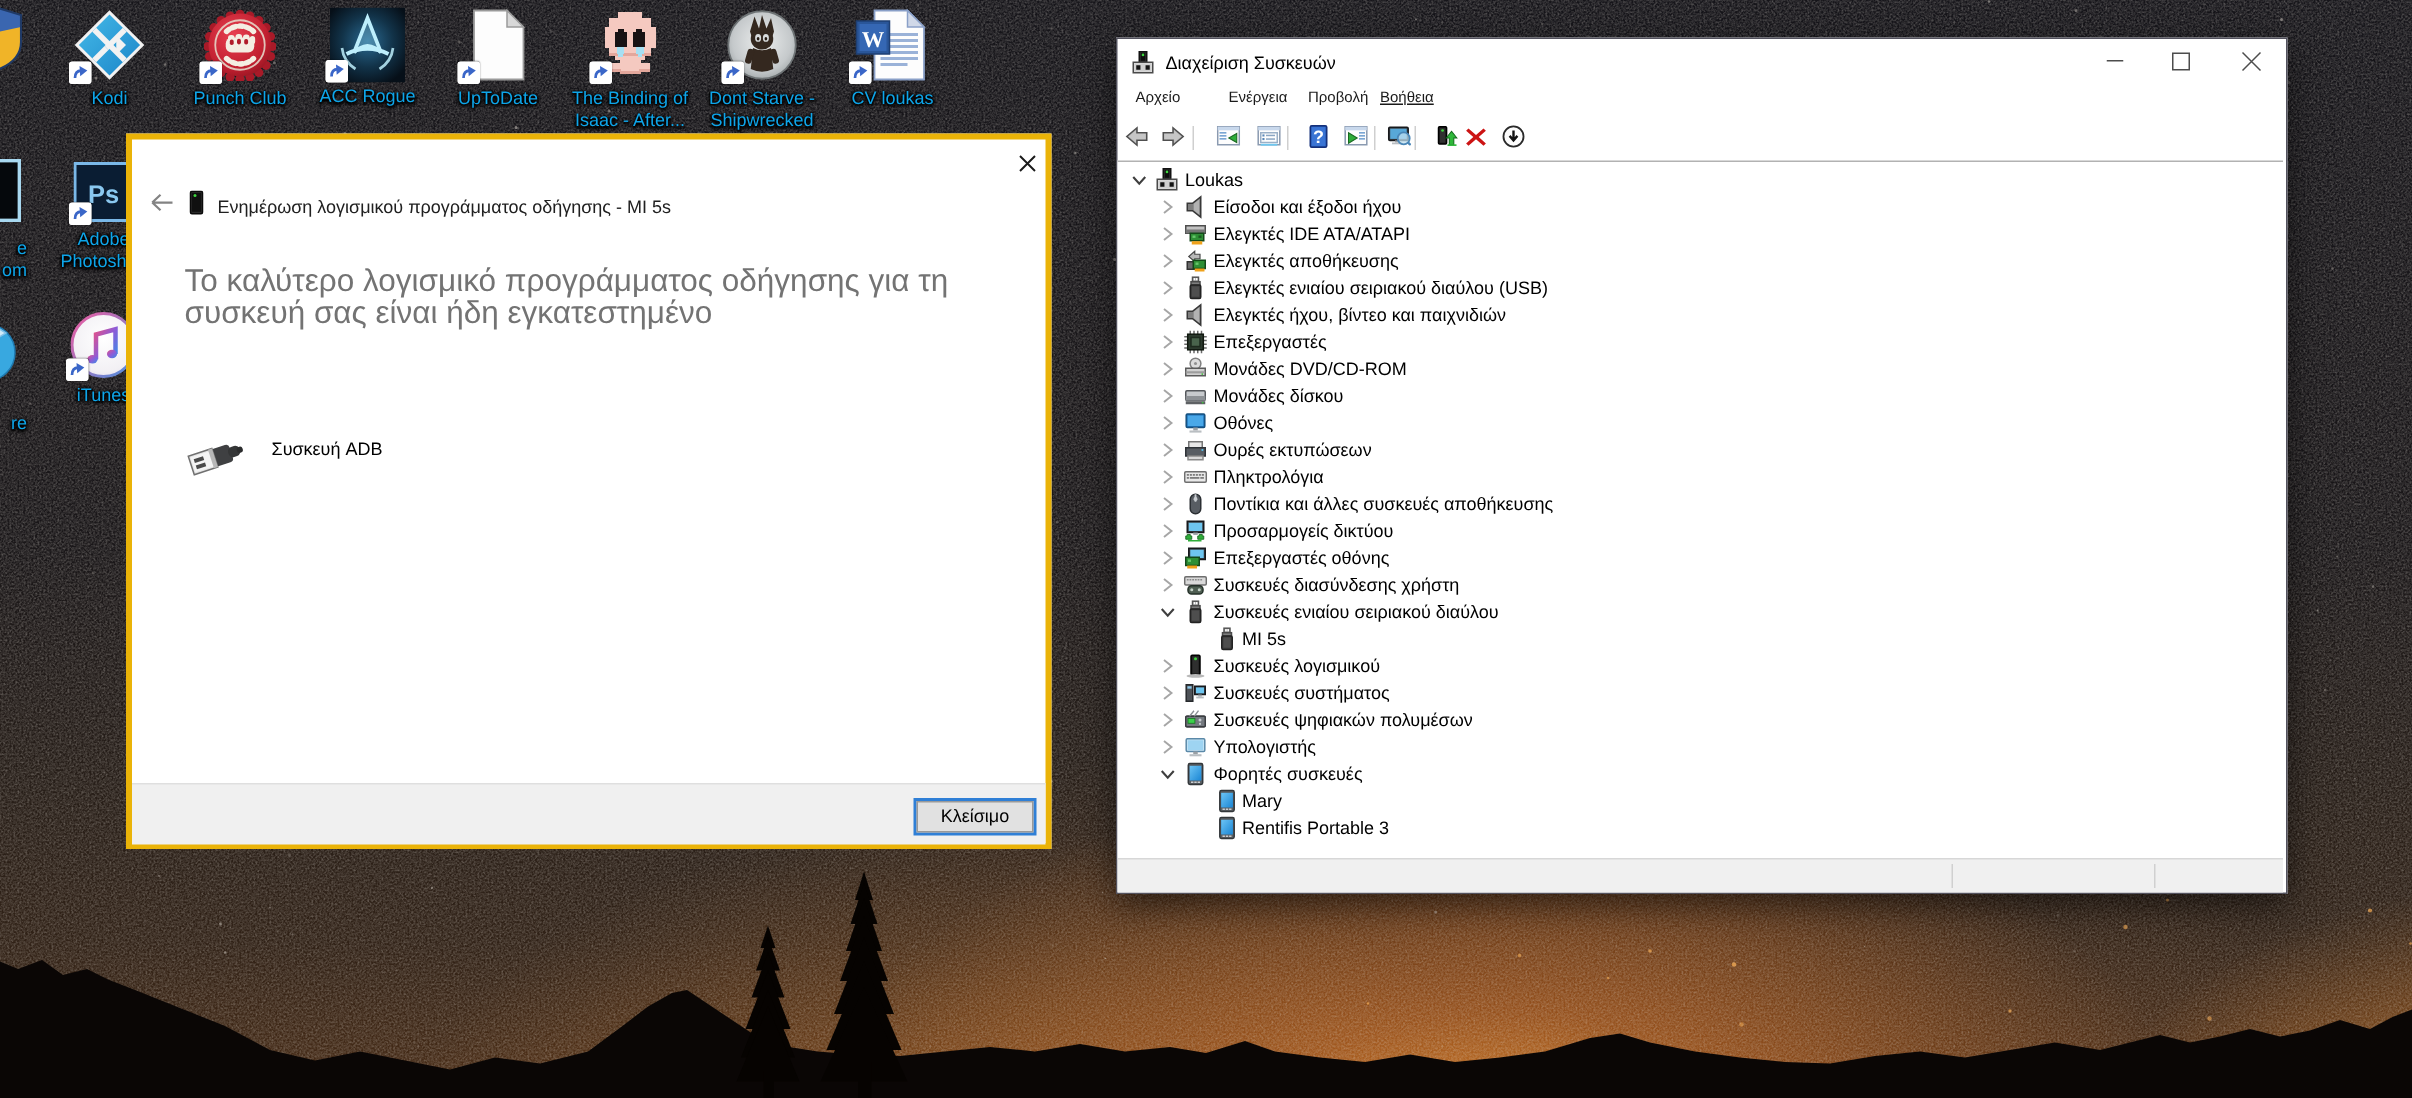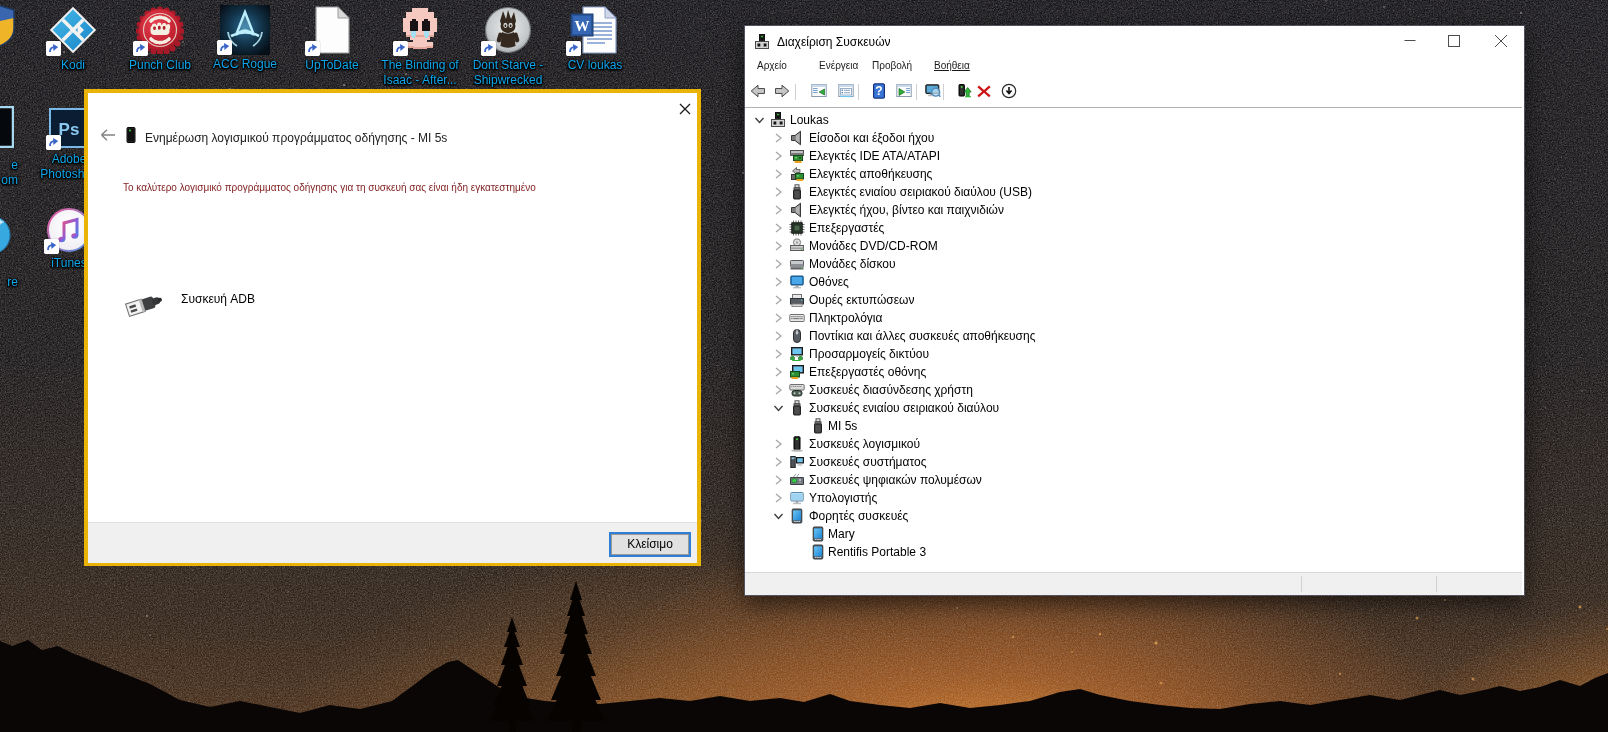--- a/index.html
+++ b/index.html
@@ -807,21 +807,21 @@
       <rect x="1.5" y="9.5" width="11" height="11" fill="none" stroke="#4d4d4d" stroke-width="1"></rect>
     </svg>
   <svg class="abs" style="left:749px;top:0px" width="14" height="30">
       <path d="M1,9 L13,21 M13,9 L1,21" stroke="#4d4d4d" stroke-width="1"></path>
     </svg>
 
   <div class="menu">
     <span style="left:12px;top:34px;position:absolute;">Αρχείο</span>
     <span style="left:62px;top:34px;position:absolute;margin-left:12px;">Ενέργεια</span>
     <span style="left:127px;top:34px;position:absolute;">Προβολή</span>
-    <span style="left:189px;top:34px;position:absolute;text-decoration:underline;">Βοήθεια</span>
+    <span style="left:175px;top:34px;position:absolute;text-decoration:underline;">Βοήθεια</span>
   </div>
 
   <div id="toolbar">
       <svg class="abs" style="left:5px;top:57px" width="16" height="16" viewBox="0 0 16 16">
         <use href="#tb-back"></use>
       </svg>
       <svg class="abs" style="left:29px;top:57px" width="16" height="16" viewBox="0 0 16 16">
         <use href="#tb-fwd"></use>
       </svg>
       <div class="abs" style="left:50px;top:58px;width:1px;height:16px;background:#cfcfcf"></div>
@@ -1087,21 +1087,21 @@
     </svg>
   <svg class="abs" style="left:12px;top:35px" width="16" height="14">
       <path d="M1.5,7 H15 M1.5,7 L7,1.8 M1.5,7 L7,12.2" stroke="#838383" stroke-width="1.5" fill="none"></path>
     </svg>
   <svg class="abs" style="left:37px;top:34px" width="12" height="17" viewBox="0 0 12 17">
       <rect x="2" y="0.5" width="8" height="15" rx="1" fill="#2a2a2a" stroke="#0a0a0a"></rect>
       <rect x="3" y="1.6" width="6" height="12.6" fill="#101010"></rect>
       <circle cx="5" cy="3.4" r="1" fill="#3ed43e"></circle>
     </svg>
   <div class="abs t12" style="left:57px;top:38px;color:#202020;">Ενημέρωση λογισμικού προγράμματος οδήγησης - MI 5s</div>
-  <div class="abs" style="left:35px;top:84px;width:572px;font-size:10px;line-height:21px;color:#7f1d1d;">Το καλύτερο λογισμικό προγράμματος οδήγησης για τη συσκευή σας είναι ήδη εγκατεστημένο</div>
+  <div class="abs" style="left:35px;top:84px;width:572px;font-size:21px;line-height:21px;color:#737373;">Το καλύτερο λογισμικό προγράμματος οδήγησης για τη συσκευή σας είναι ήδη εγκατεστημένο</div>
   <svg class="abs" style="left:36px;top:200px" width="40" height="26" viewBox="0 0 40 26">
       <g transform="rotate(-18 20 13)">
         <rect x="18" y="6" width="13" height="12" rx="2.5" fill="#3f4042"></rect>
         <rect x="29" y="8.5" width="8" height="7" rx="3" fill="#353637"></rect>
         <rect x="35" y="10" width="4" height="4" rx="1.8" fill="#2b2c2d"></rect>
         <rect x="3" y="5.5" width="16.5" height="13" fill="#e6e6e6" stroke="#707070" stroke-width="1"></rect>
         <rect x="4.2" y="6.8" width="13.8" height="10.4" fill="#f4f4f4"></rect>
         <rect x="5.8" y="8.6" width="6.5" height="2.6" fill="#4a4a4a"></rect>
         <rect x="5.8" y="13" width="6.5" height="2.6" fill="#4a4a4a"></rect>
         <rect x="16.8" y="5.5" width="2.8" height="13" fill="#b8b8b8"></rect>

